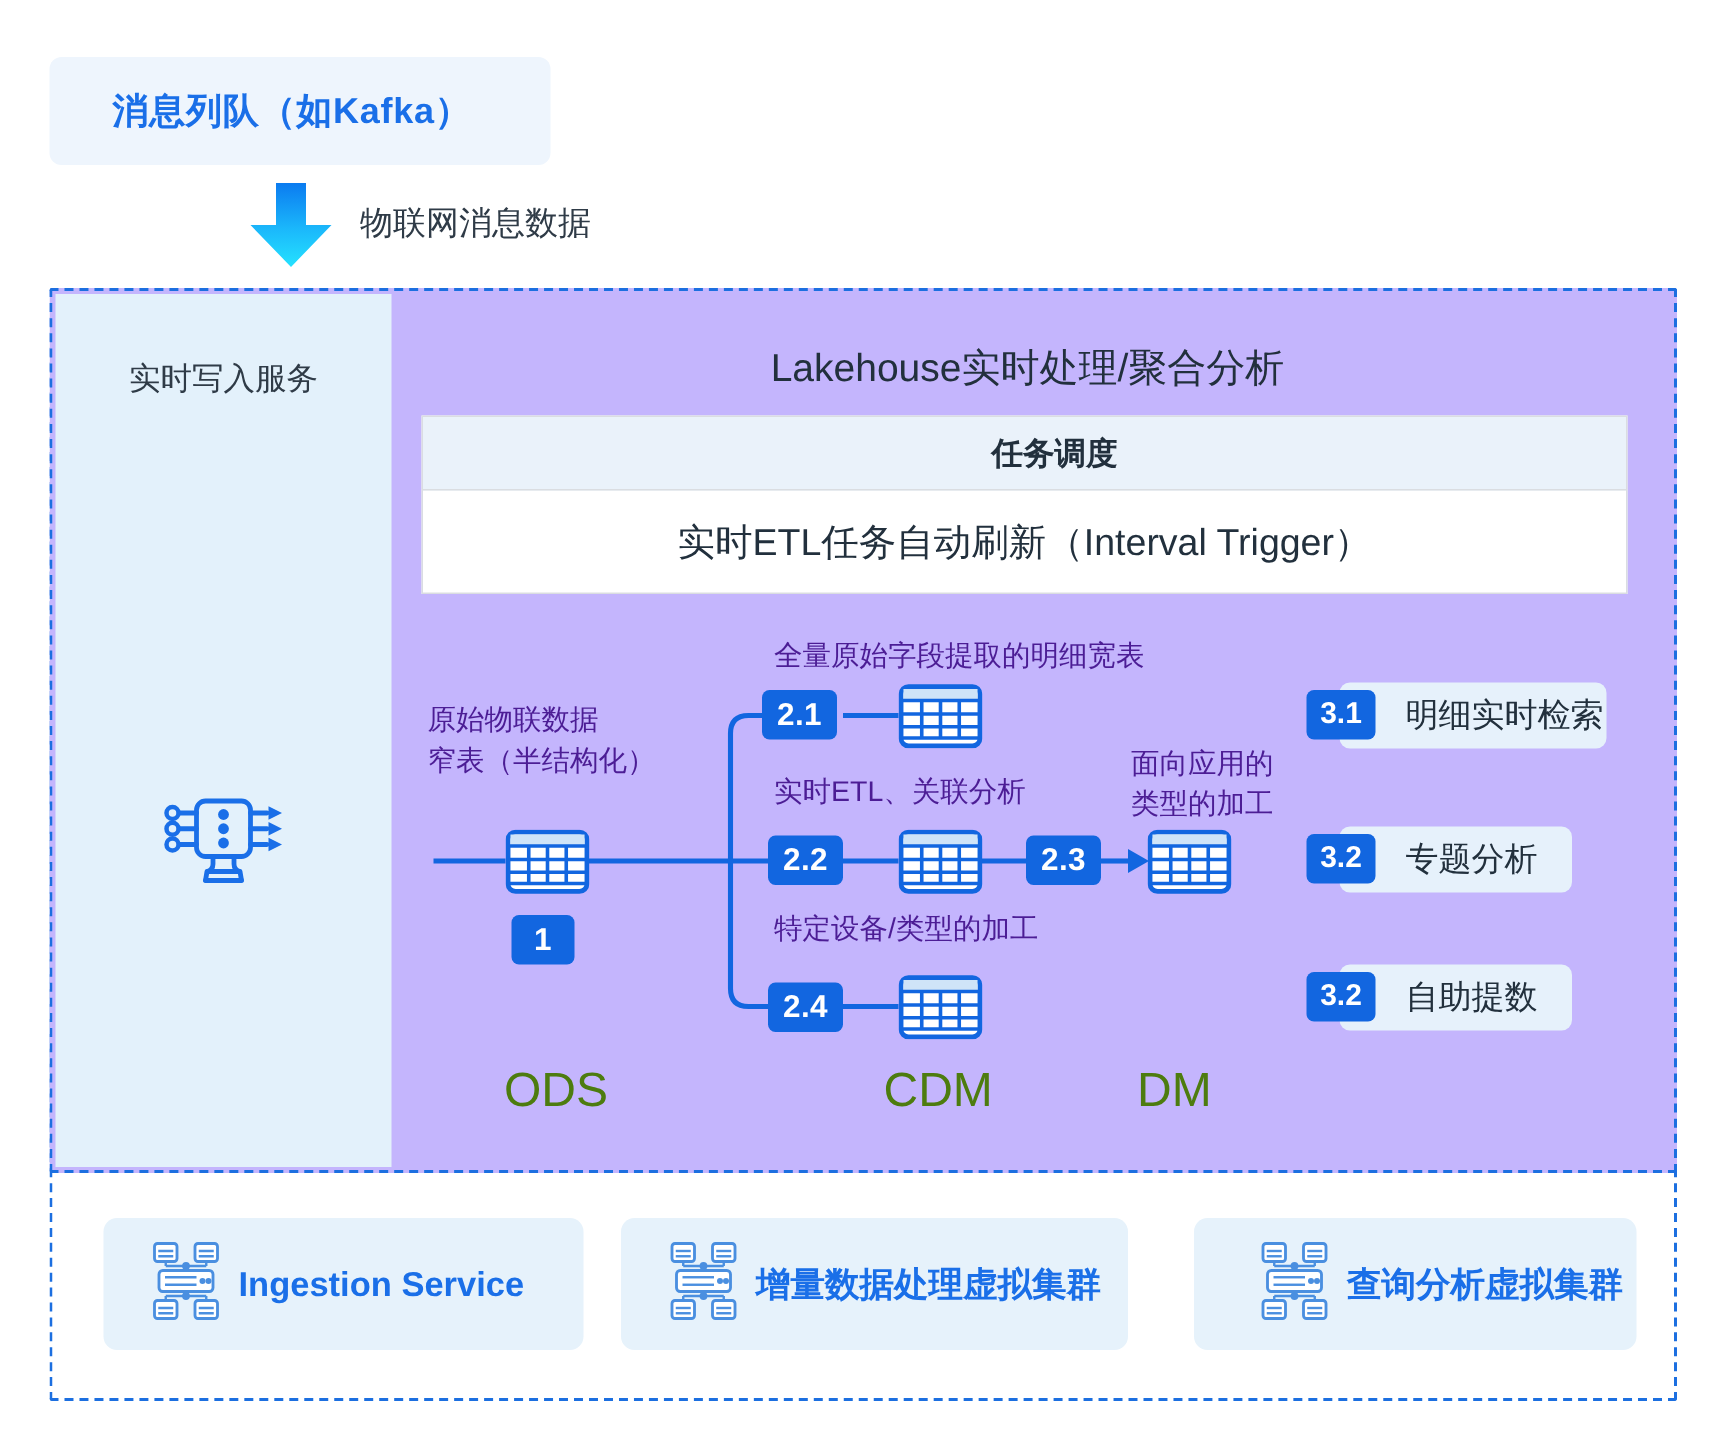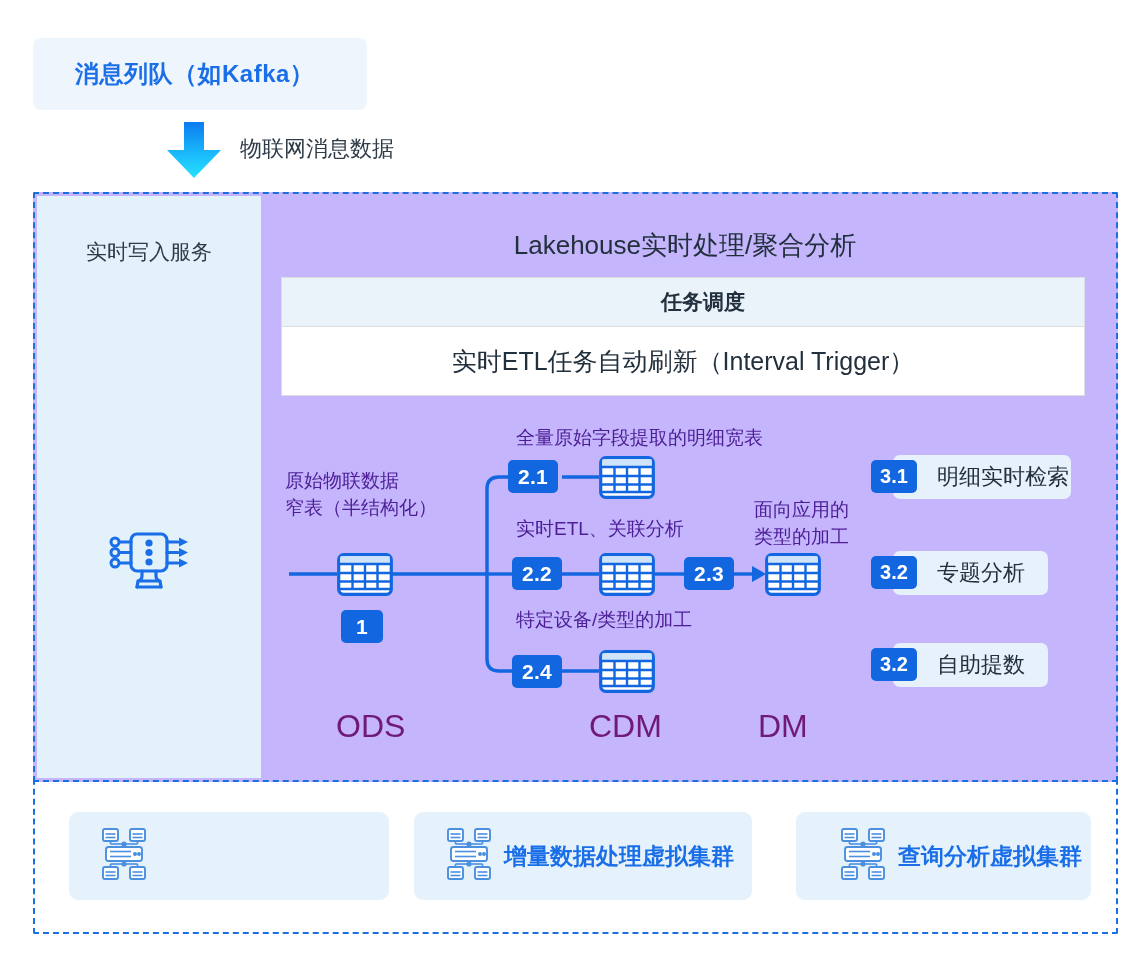--- a/index.html
+++ b/index.html
@@ -77,21 +77,21 @@
   .flow{position:absolute;left:0;top:0;width:1144px;height:960px;pointer-events:none;}
 
   .cap{position:absolute;font-size:19px;color:#4c1d95;white-space:nowrap;line-height:1.42;}
   .cap-ods{left:285px;top:468px;}
   .cap-21{left:516px;top:425px;}
   .cap-22{left:516px;top:516px;}
   .cap-24{left:516px;top:607px;}
   .cap-dm{left:754px;top:497px;}
 
   .layer-lbl{
-    position:absolute;font-size:32px;color:#701a75;white-space:nowrap;
+    position:absolute;font-size:32px;color:#4d7c0f;white-space:nowrap;
   }
   .lbl-ods{left:336px;top:708px;}
   .lbl-cdm{left:589px;top:708px;}
   .lbl-dm{left:758px;top:708px;}
 
   
   .badge{
     position:absolute;background:#1266e0;color:#fff;border-radius:5px;
     font-size:21px;font-weight:bold;display:flex;align-items:center;
     justify-content:center;letter-spacing:.3px;
@@ -367,20 +367,21 @@
               <line x1="9.5" y1="38" x2="36.5" y2="38"></line>
           </g>
           <g fill="#4a8fe0">
             <circle cx="23" cy="18" r="2.6"></circle>
               <circle cx="23" cy="38" r="2.6"></circle>
             <circle cx="34" cy="28" r="2"></circle>
               <circle cx="38" cy="28" r="2"></circle>
           </g>
         </svg>
       </span>
+      <span class="ctxt">Ingestion Service</span>
     </div>
 
     <div class="card c2">
       <span class="cicon">
         <svg width="46" height="56" viewBox="0 0 46 56">
           <g stroke="#4a8fe0" stroke-width="1.9" fill="#ffffff">
             <rect x="2" y="3" width="15" height="12" rx="2"></rect>
             <rect x="29" y="3" width="15" height="12" rx="2"></rect>
             <rect x="2" y="41" width="15" height="12" rx="2"></rect>
             <rect x="29" y="41" width="15" height="12" rx="2"></rect>

